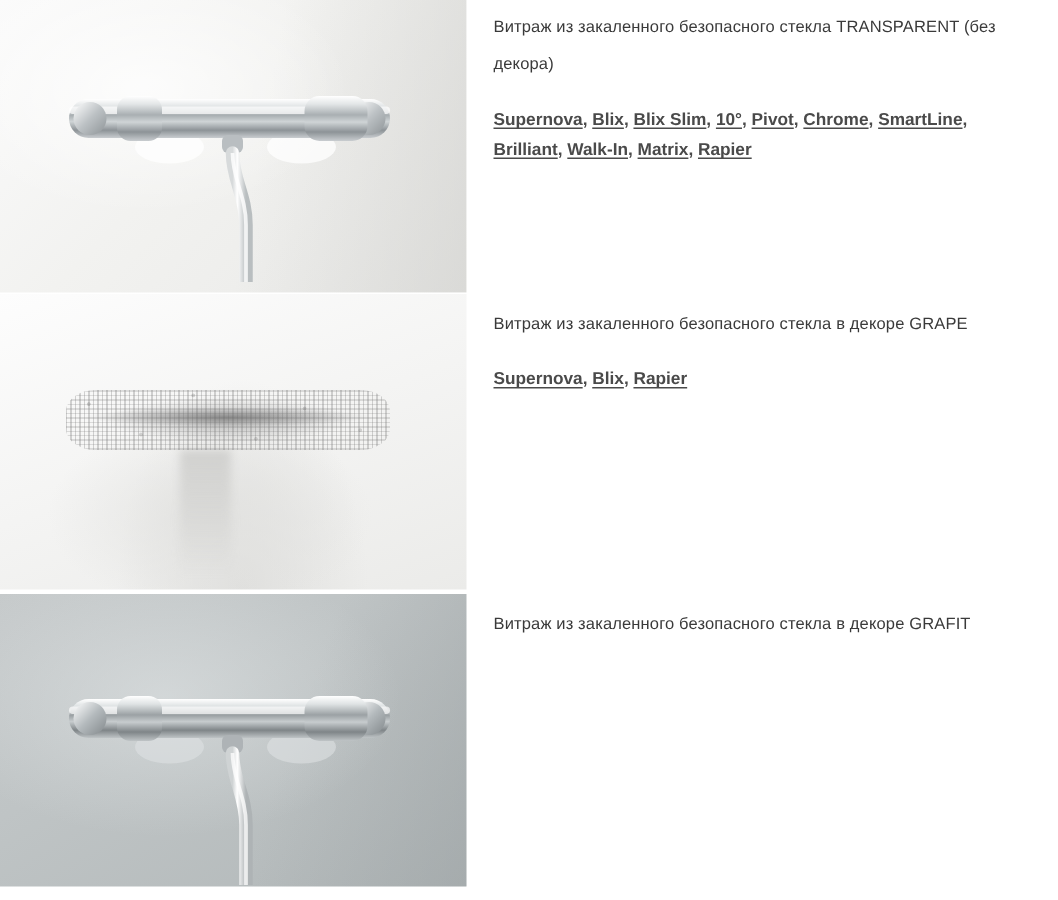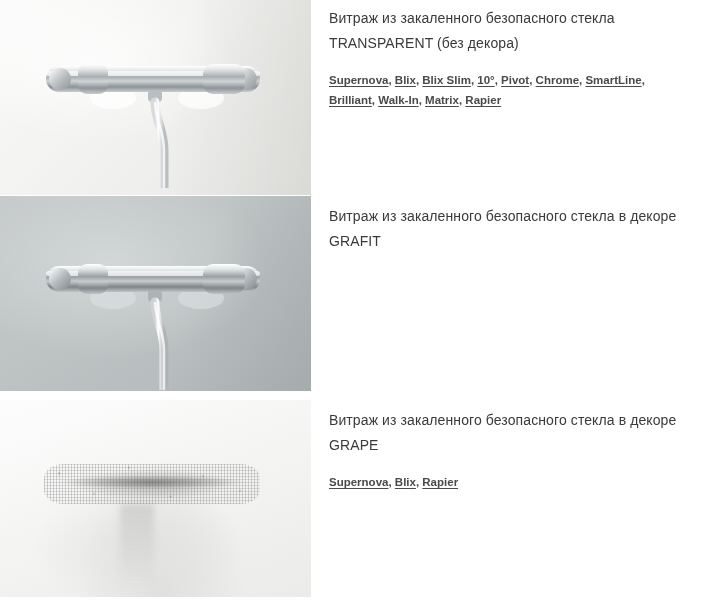--- a/index.html
+++ b/index.html
@@ -43,21 +43,21 @@
 
   .text {
     flex: 1 1 auto;
     padding: 6px 12px 0 18px;
     box-sizing: border-box;
   }
   .row-2 .text { padding-top: 8px; }
   .row-3 .text { padding-top: 8px; }
 
   .title {
-    font-size: 14px;
+    font-size: 11px;
     line-height: 25px;
     color: #3a3a3a;
     font-weight: 400;
     letter-spacing: 0.1px;
     margin: 0 0 14px 0;
     max-width: 355px;
   }
   .tags {
     font-size: 11.5px;
     line-height: 20px;
@@ -211,20 +211,32 @@
         <path d="M117 44 C117 62, 126 72, 126 92 L126 130" stroke="url(#hose1)" stroke-width="9" fill="none" stroke-linecap="round"></path>
         <path d="M117 44 C117 62, 126 72, 126 92 L126 130" stroke="#ffffff" stroke-width="2.5" fill="none" opacity="0.8"></path>
       </svg>
     </div>
     <div class="text">
       <div class="title">Витраж из закаленного безопасного стекла TRANSPARENT (без декора)</div>
       <div class="tags"><span class="tag">Supernova</span><span class="sep">, </span><span class="tag">Blix</span><span class="sep">, </span><span class="tag">Blix Slim</span><span class="sep">, </span><span class="tag">10°</span><span class="sep">, </span><span class="tag">Pivot</span><span class="sep">, </span><span class="tag">Chrome</span><span class="sep">, </span><span class="tag">SmartLine</span><span class="sep">, </span><span class="tag">Brilliant</span><span class="sep">, </span><span class="tag">Walk-In</span><span class="sep">, </span><span class="tag">Matrix</span><span class="sep">, </span><span class="tag">Rapier</span></div>
     </div>
   </div>
 
+  <div class="row row-2">
+    <div class="media img-grape">
+      <div class="grape-speckle"></div>
+      <div class="grape-band"></div>
+      <div class="grape-drip"></div>
+    </div>
+    <div class="text">
+      <div class="title">Витраж из закаленного безопасного стекла в декоре GRAPE</div>
+      <div class="tags"><span class="tag">Supernova</span><span class="sep">, </span><span class="tag">Blix</span><span class="sep">, </span><span class="tag">Rapier</span></div>
+    </div>
+  </div>
+
   <div class="row row-3">
     <div class="media img-grafit">
       <svg class="faucet" style="left:38px; top:62px;" width="232" height="132" viewBox="0 0 232 132">
         <defs>
           <linearGradient id="chrome2" x1="0" y1="0" x2="0" y2="1">
             <stop offset="0%" stop-color="#ffffff"></stop>
             <stop offset="18%" stop-color="#dfe3e4"></stop>
             <stop offset="42%" stop-color="#9ba1a4"></stop>
             <stop offset="58%" stop-color="#c7ccce"></stop>
             <stop offset="80%" stop-color="#7f8588"></stop>
@@ -253,25 +265,13 @@
         <path d="M117 44 C117 62, 126 72, 126 92 L126 132" stroke="url(#hose2)" stroke-width="9" fill="none" stroke-linecap="round"></path>
         <path d="M117 44 C117 62, 126 72, 126 92 L126 132" stroke="#ffffff" stroke-width="2.5" fill="none" opacity="0.75"></path>
       </svg>
     </div>
     <div class="text">
       <div class="title">Витраж из закаленного безопасного стекла в декоре GRAFIT</div>
       <div class="tags"></div>
     </div>
   </div>
 
-  <div class="row row-2">
-    <div class="media img-grape">
-      <div class="grape-speckle"></div>
-      <div class="grape-band"></div>
-      <div class="grape-drip"></div>
-    </div>
-    <div class="text">
-      <div class="title">Витраж из закаленного безопасного стекла в декоре GRAPE</div>
-      <div class="tags"><span class="tag">Supernova</span><span class="sep">, </span><span class="tag">Blix</span><span class="sep">, </span><span class="tag">Rapier</span></div>
-    </div>
-  </div>
-
 </div>
 
 </body></html>

